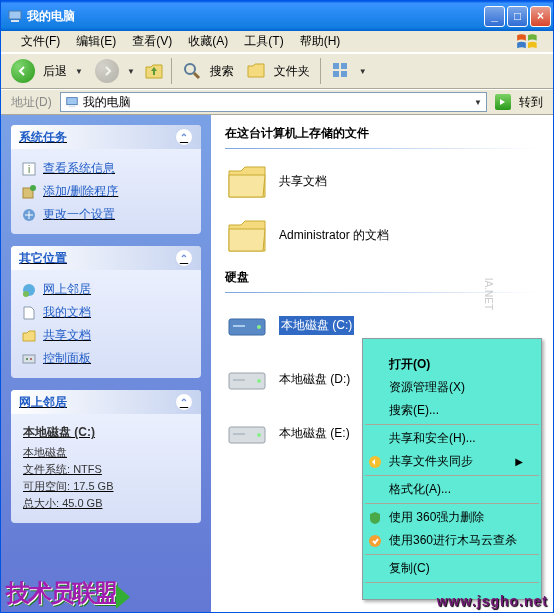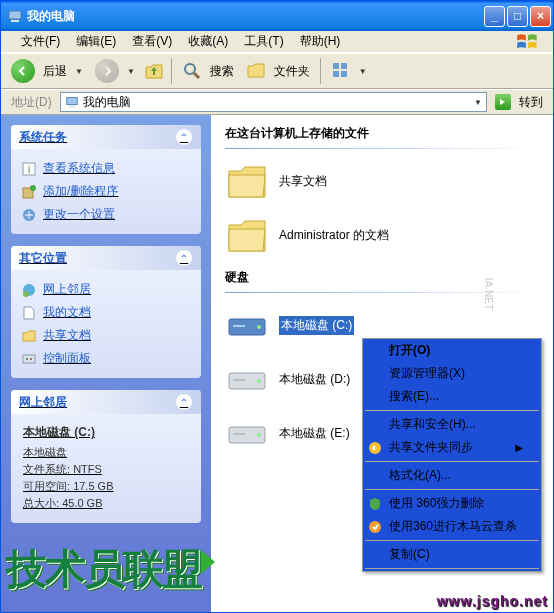--- a/index.html
+++ b/index.html
@@ -47,27 +47,27 @@
 .details-line { margin: 2px 0; font-size: 11px; }
 
 .main { flex: 1; background: #fff; padding: 10px 14px; overflow: hidden; }
 .section-header { font-weight: bold; font-family: "SimSun"; margin-bottom: 6px; }
 .section-divider { height: 1px; background: linear-gradient(to right, #7aa5e0, #fff); margin-bottom: 12px; }
 .item { display: flex; align-items: center; gap: 10px; margin-bottom: 14px; }
 .item-icon { width: 44px; height: 40px; flex-shrink: 0; }
 .item-label { }
 .item.selected .item-label { background: #316ac5; color: #fff; padding: 1px 2px; }
 
-.context-menu { position: absolute; right: 12px; top: 338px; width: 180px; background: #1d4ed8; border: 1px solid #919b9c; box-shadow: 2px 2px 3px rgba(0,0,0,0.3); padding: 0 0; z-index: 100; }
+.context-menu { position: absolute; right: 12px; top: 338px; width: 180px; background: #5eead4; border: 1px solid #919b9c; box-shadow: 2px 2px 3px rgba(0,0,0,0.3); padding: 14px 0; z-index: 100; }
 .ctx-item { padding: 3px 18px 3px 26px; display: flex; align-items: center; position: relative; cursor: default; }
 .ctx-item.bold { font-weight: bold; }
 .ctx-sep { height: 1px; background: #aca899; margin: 2px 2px; }
 .ctx-icon { position: absolute; left: 4px; width: 16px; height: 16px; }
 
-.watermark-logo { position: absolute; left: 6px; bottom: 16px; font-size: 41px; font-weight: bold; color: #15803d; font-family: "Microsoft YaHei","SimHei"; text-shadow: 1px 1px 0 #fff, 2px 2px 0 #1a7a1a; z-index: 200; letter-spacing: -2px; }
+.watermark-logo { position: absolute; left: 6px; bottom: 4px; font-size: 24px; font-weight: bold; color: #a21caf; font-family: "Microsoft YaHei","SimHei"; text-shadow: 1px 1px 0 #fff, 2px 2px 0 #1a7a1a; z-index: 200; letter-spacing: -2px; }
 .watermark-logo::after { content:""; position:absolute; right:-14px; top:8px; width:0; height:0; border-left:14px solid #34ad34; border-top:12px solid transparent; border-bottom:12px solid transparent; }
 .watermark-url { position: absolute; right: 6px; bottom: 4px; font-size: 14px; font-weight: bold; color: #701a75; font-family: Arial; text-shadow: 1px 1px 1px #000; letter-spacing: 1px; z-index: 200; }
 .faint-vertical { position:absolute; right:60px; top:310px; font-size:10px; color:#ccc; transform:rotate(90deg); transform-origin:top right; z-index:50; }
 </style>
 </head>
 <body>
 
 <div class="window">
 
   <div class="titlebar">

